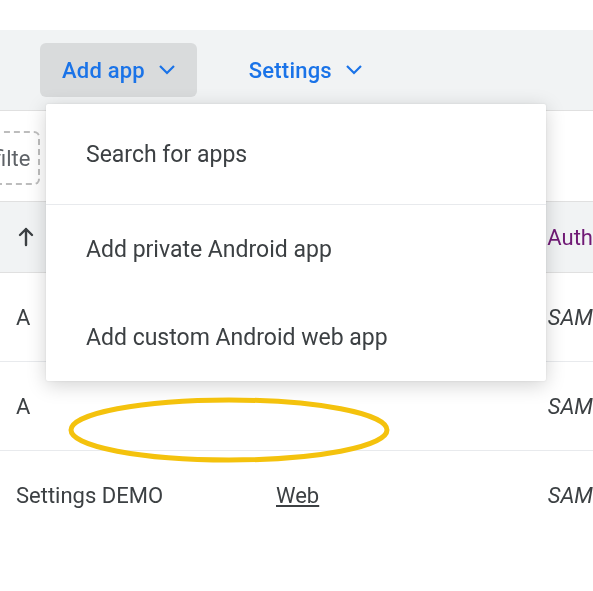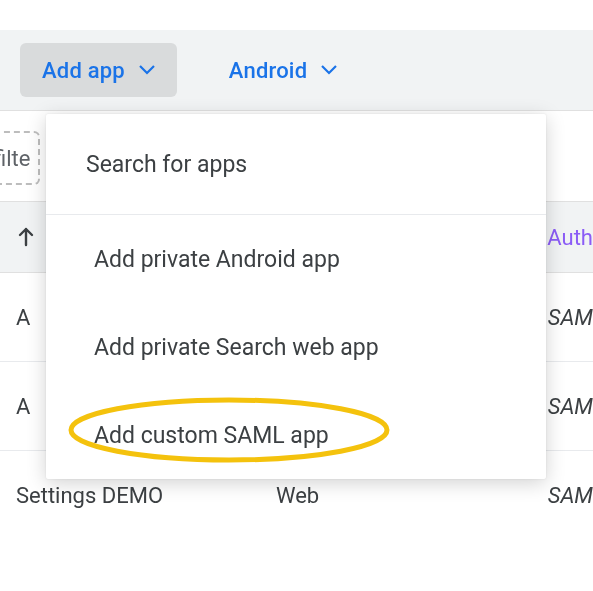--- a/index.html
+++ b/index.html
@@ -1,37 +1,37 @@
 <!DOCTYPE html>
 <html><head>
 <meta charset="utf-8">
 <style>
 html,body{margin:0;padding:0;font-family:"Google Sans",Roboto,"Helvetica Neue",Arial,sans-serif;background:#fff;color:#3c4043;}
 .viewport{position:relative;width:593px;height:591px;overflow:hidden;}
 .top-bar{height:30px;background:#fff;}
-.toolbar{height:80px;background:#f1f3f4;border-bottom:1px solid #e0e0e0;display:flex;align-items:center;padding-left:20px;}
+.toolbar{height:80px;background:#f1f3f4;border-bottom:1px solid #e0e0e0;display:flex;align-items:center;padding-left:40px;}
 .btn{display:inline-flex;align-items:center;height:54px;padding:0 22px;border-radius:6px;font-size:22px;font-weight:500;color:#1a73e8;letter-spacing:.2px;cursor:pointer;}
 .btn.primary{background:#d9dbdc;}
 .btn.secondary{background:transparent;margin-left:30px;}
 .caret{display:inline-block;margin-left:14px;}
 .caret svg{display:block;}
 .filter-row{position:relative;height:90px;background:#fff;display:flex;align-items:center;}
 .filter-box{position:absolute;left:-6px;top:20px;height:50px;width:44px;border:2px dashed #bdbdbd;border-left:none;border-radius:0 6px 6px 0;display:flex;align-items:center;padding-left:0;}
 .filter-text{font-size:22px;color:#5f6368;margin-left:0;}
 .header-row{height:70px;background:#f1f3f4;border-top:1px solid #e0e0e0;border-bottom:1px solid #e0e0e0;display:flex;align-items:center;}
 .sort-icon{margin-left:14px;}
 .sort-icon svg{display:block;}
-.col-auth{margin-left:auto;margin-right:0;font-size:22px;color:#8b5cf6;text-align:right;}
+.col-auth{margin-left:auto;margin-right:0;font-size:22px;color:#701a75;text-align:right;}
 .data-row{height:88px;border-bottom:1px solid #e8eaed;display:flex;align-items:center;font-size:22px;color:#3c4043;}
 .cell-name{margin-left:16px;flex:0 0 260px;}
-.cell-type{flex:0 0 120px;}
+.cell-type{flex:0 0 120px;text-decoration:underline;}
 .cell-auth{margin-left:auto;font-style:italic;}
-.overlay{position:absolute;left:46px;top:114px;width:500px;background:#fff;border-radius:2px;box-shadow:0 4px 20px rgba(0,0,0,0.18),0 0 2px rgba(0,0,0,0.1);z-index:10;}
+.overlay{position:absolute;left:46px;top:104px;width:500px;background:#fff;border-radius:2px;box-shadow:0 4px 20px rgba(0,0,0,0.18),0 0 2px rgba(0,0,0,0.1);z-index:10;}
 .menu-section{border-bottom:1px solid #e8eaed;}
-.menu-section:last-child{border-bottom:none;margin-left:8px;}
+.menu-section:last-child{border-bottom:none;}
 .menu-item{height:88px;display:flex;align-items:center;padding:0 40px;font-size:23px;color:#3c4043;cursor:pointer;}
 .menu-item.first{height:100px;}
 .highlight{position:absolute;left:64px;top:395px;width:330px;height:70px;z-index:11;pointer-events:none;}
 .highlight svg{width:100%;height:100%;display:block;}
 </style>
 </head>
 <body>
 
 <div class="viewport">
 
@@ -40,21 +40,21 @@
   <div class="toolbar">
     <div class="btn primary">
       <span>Add app</span>
       <span class="caret">
         <svg width="16" height="10" viewBox="0 0 16 10">
             <path d="M1 1 L8 8 L15 1" fill="none" stroke="#1a73e8" stroke-width="2.2"></path>
           </svg>
       </span>
     </div>
     <div class="btn secondary">
-      <span>Android</span>
+      <span>Settings</span>
       <span class="caret">
         <svg width="16" height="10" viewBox="0 0 16 10">
             <path d="M1 1 L8 8 L15 1" fill="none" stroke="#1a73e8" stroke-width="2.2"></path>
           </svg>
       </span>
     </div>
   </div>
 
   <div class="filter-row">
     <div class="filter-box">
@@ -91,24 +91,21 @@
     <div class="menu-section">
       <div class="menu-item first">
         <span>Search for apps</span>
       </div>
     </div>
     <div class="menu-section">
       <div class="menu-item">
         <span>Add private Android app</span>
       </div>
       <div class="menu-item">
-        <span>Add private Search web app</span>
-      </div>
-      <div class="menu-item">
-        <span>Add custom SAML app</span>
+        <span>Add custom Android web app</span>
       </div>
     </div>
   </div>
 
   <div class="highlight">
     <svg viewBox="0 0 330 70">
         <ellipse cx="165" cy="35" rx="158" ry="30" fill="none" stroke="#f4c20d" stroke-width="5"></ellipse>
       </svg>
   </div>
 

